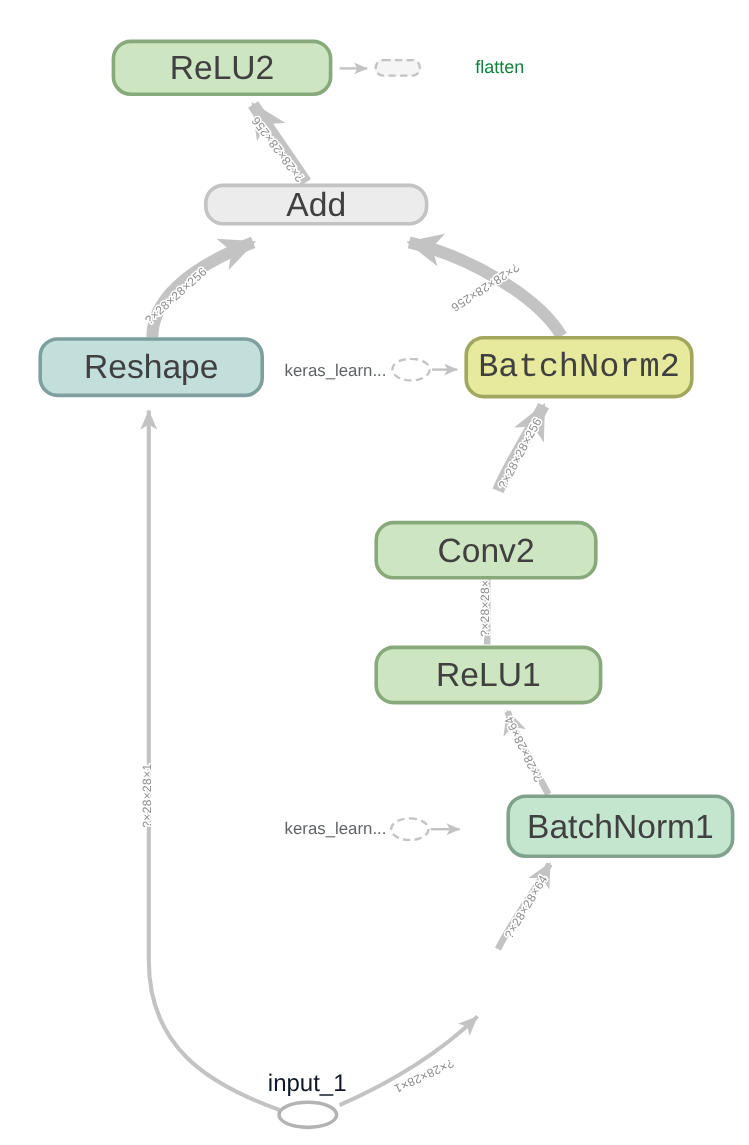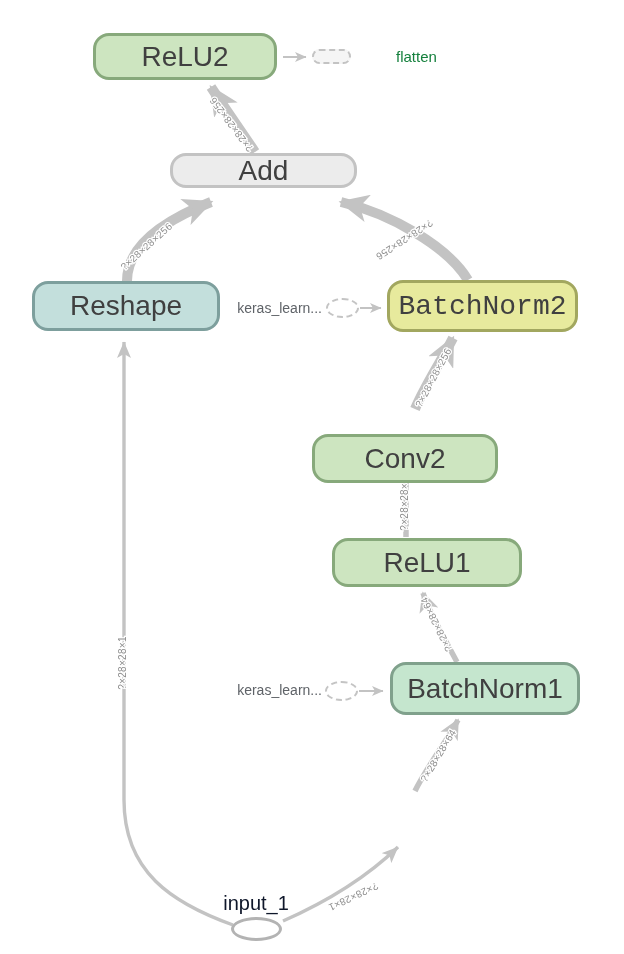--- a/index.html
+++ b/index.html
@@ -118,25 +118,25 @@
   </div>
 
   <div class="node n-batchnorm2" style="background-color: rgb(231, 234, 157); border-color: rgb(162, 167, 95);">
     <span class="node-label">BatchNorm2</span>
   </div>
 
   <div class="node n-conv2" style="background-color: rgb(205, 229, 192); border-color: rgb(135, 169, 123); margin-top: 24px;">
     <span class="node-label">Conv2</span>
   </div>
 
-  <div class="node n-relu1" style="background-color: rgb(205, 229, 192); border-color: rgb(135, 169, 123); margin-left: 20px;">
+  <div class="node n-relu1" style="background-color: rgb(205, 229, 192); border-color: rgb(135, 169, 123);">
     <span class="node-label">ReLU1</span>
   </div>
 
-  <div class="node n-batchnorm1" style="background-color: rgb(197, 230, 206); border-color: rgb(128, 161, 140);">
+  <div class="node n-batchnorm1" style="background-color: rgb(197, 230, 206); border-color: rgb(128, 161, 140); margin-left: 32px;">
     <span class="node-label">BatchNorm1</span>
   </div>
 
 
   <div class="flatten-box"></div>
   <div class="flatten-label">flatten</div>
 
   <div class="keras-label kl-top">keras_learn...</div>
   <div class="keras-ellipse ke-top"></div>
 

